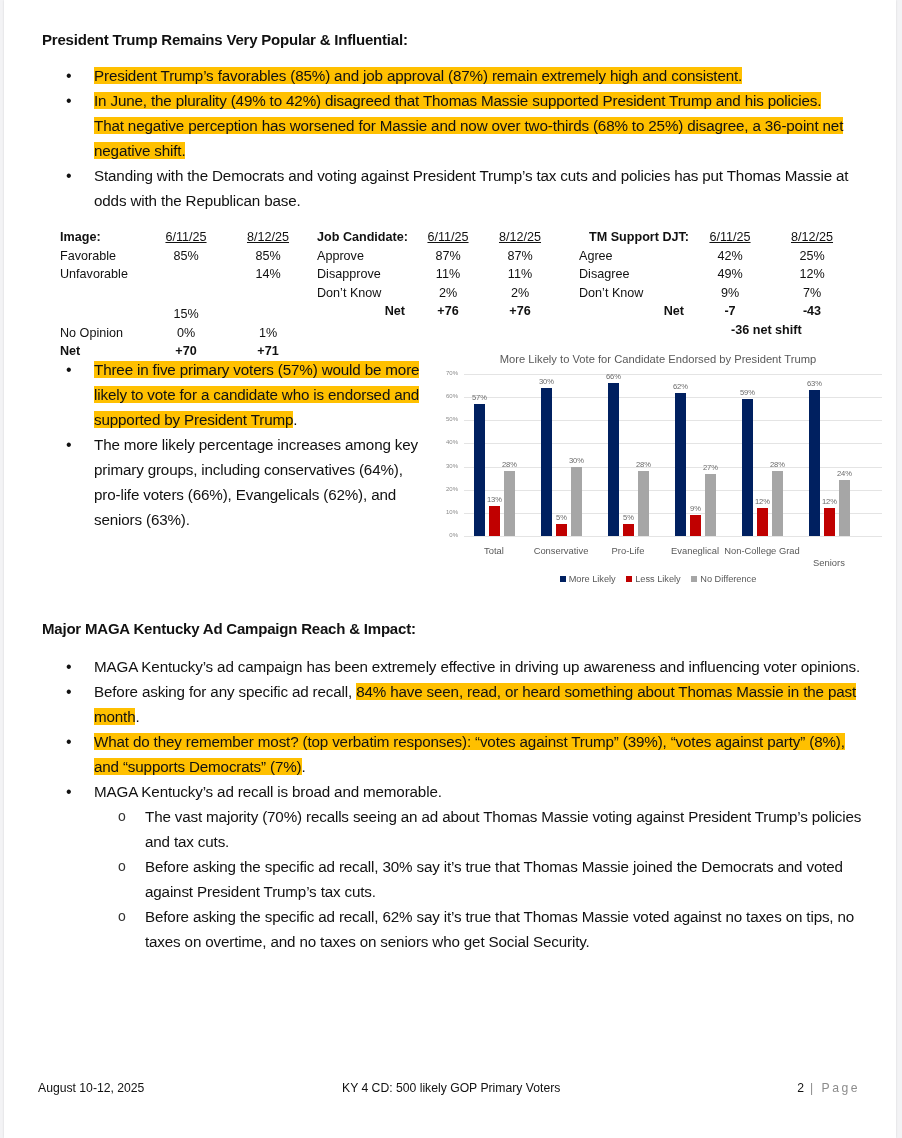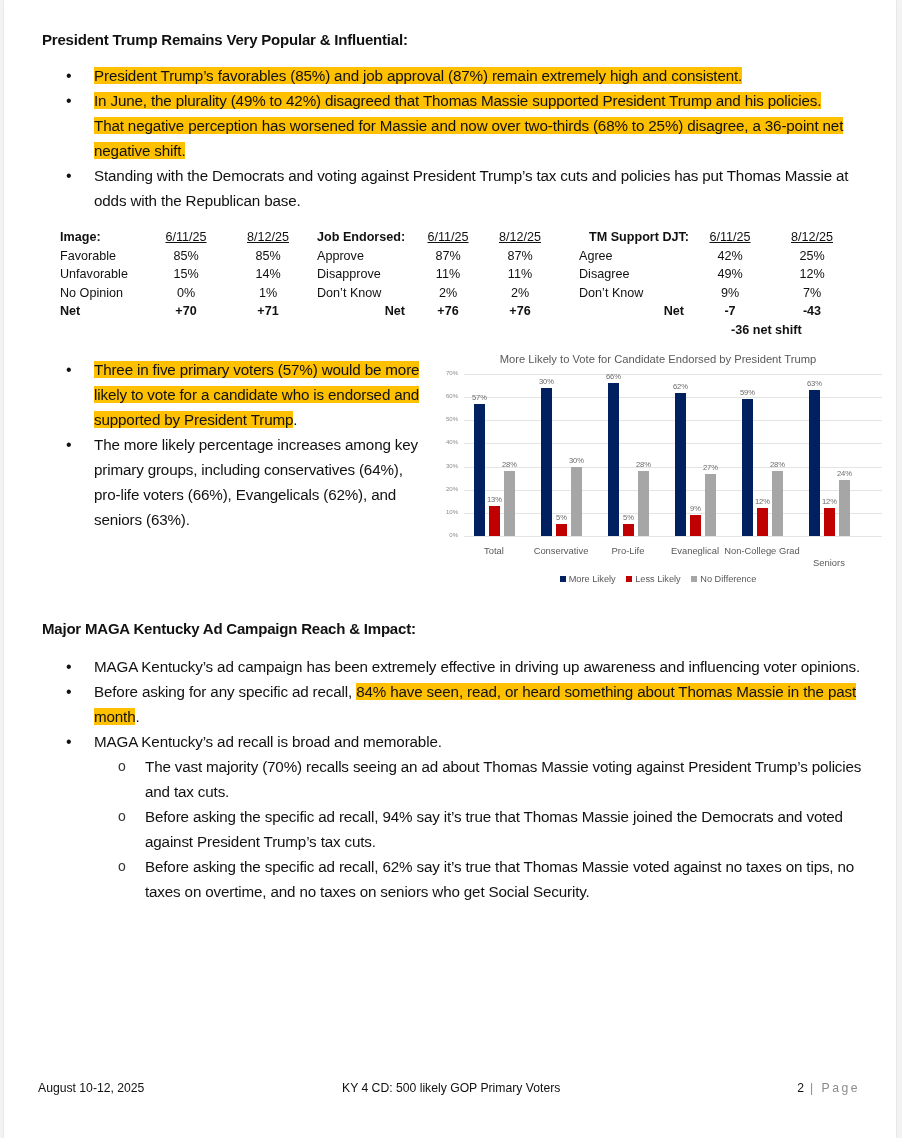--- a/index.html
+++ b/index.html
@@ -71,38 +71,38 @@
       <span class="c u ctr" style="width:60px;">6/11/25</span>
       <span class="c u ctr" style="width:80px; margin-left:12px;">8/12/25</span>
     </div>
     <div class="row">
       <span class="c" style="width:96px;">Favorable</span>
       <span class="c ctr" style="width:60px;">85%</span>
       <span class="c ctr" style="width:80px; margin-left:12px;">85%</span>
     </div>
     <div class="row">
       <span class="c" style="width:96px;">Unfavorable</span>
-      <span class="c ctr" style="width:60px;">15%</span>
+      <span class="c ctr" style="width:60px;margin-top:40px;">15%</span>
       <span class="c ctr" style="width:80px; margin-left:12px;">14%</span>
     </div>
     <div class="row">
       <span class="c" style="width:96px;">No Opinion</span>
       <span class="c ctr" style="width:60px;">0%</span>
       <span class="c ctr" style="width:80px; margin-left:12px;">1%</span>
     </div>
     <div class="row b">
       <span class="c" style="width:96px;">Net</span>
       <span class="c ctr" style="width:60px;">+70</span>
       <span class="c ctr" style="width:80px; margin-left:12px;">+71</span>
     </div>
   </div>
 
   <div class="tbl" style="left:313px;">
     <div class="row">
-      <span class="c b" style="width:100px;">Job Endorsed:</span>
+      <span class="c b" style="width:100px;">Job Candidate:</span>
       <span class="c u ctr" style="width:62px;">6/11/25</span>
       <span class="c u ctr" style="width:62px; margin-left:10px;">8/12/25</span>
     </div>
     <div class="row">
       <span class="c" style="width:100px;">Approve</span>
       <span class="c ctr" style="width:62px;">87%</span>
       <span class="c ctr" style="width:62px; margin-left:10px;">87%</span>
     </div>
     <div class="row">
       <span class="c" style="width:100px;">Disapprove</span>
@@ -227,24 +227,25 @@
       <span class="item"><span class="sw" style="background:#c00000;"></span><span>Less Likely</span></span>
       <span class="item"><span class="sw" style="background:#a6a6a6;"></span><span>No Difference</span></span>
     </div>
   </div>
 
   <div class="section-title" style="top:620px;">Major MAGA Kentucky Ad Campaign Reach &amp; Impact:</div>
 
   <ul class="bullets" style="left:38px; top:654px; width:820px;">
     <li><span>MAGA Kentucky’s ad campaign has been extremely effective in driving up awareness and influencing voter opinions.</span></li>
     <li><span>Before asking for any specific ad recall, </span><span class="hl">84% have seen, read, or heard something about Thomas Massie in the past month</span><span>.</span></li>
+    <li><span class="hl">What do they remember most? (top verbatim responses): “votes against Trump” (39%), “votes against party” (8%), and “supports Democrats” (7%)</span><span>.</span></li>
     <li><span>MAGA Kentucky’s ad recall is broad and memorable.</span>
       <ul class="sub">
         <li style="margin-left:-52px;"><span>The vast majority (70%) recalls seeing an ad about Thomas Massie voting against President Trump’s policies and tax cuts.</span></li>
-        <li style="margin-left:-52px;"><span>Before asking the specific ad recall, 94% say it’s true that Thomas Massie joined the Democrats and voted against President Trump’s tax cuts.</span></li>
+        <li style="margin-left:-52px;"><span>Before asking the specific ad recall, 30% say it’s true that Thomas Massie joined the Democrats and voted against President Trump’s tax cuts.</span></li>
         <li style="margin-left:-52px;"><span>Before asking the specific ad recall, 62% say it’s true that Thomas Massie voted against no taxes on tips, no taxes on overtime, and no taxes on seniors who get Social Security.</span></li>
       </ul>
     </li>
   </ul>
 
   <div class="footer" style="left:34px;">August 10-12, 2025</div>
   <div class="footer" style="left:338px;">KY 4 CD: 500 likely GOP Primary Voters</div>
   <div class="footer" style="right:36px;"><span>2</span><span class="pg"> | </span><span class="pg">Page</span></div>
 </div>
 

